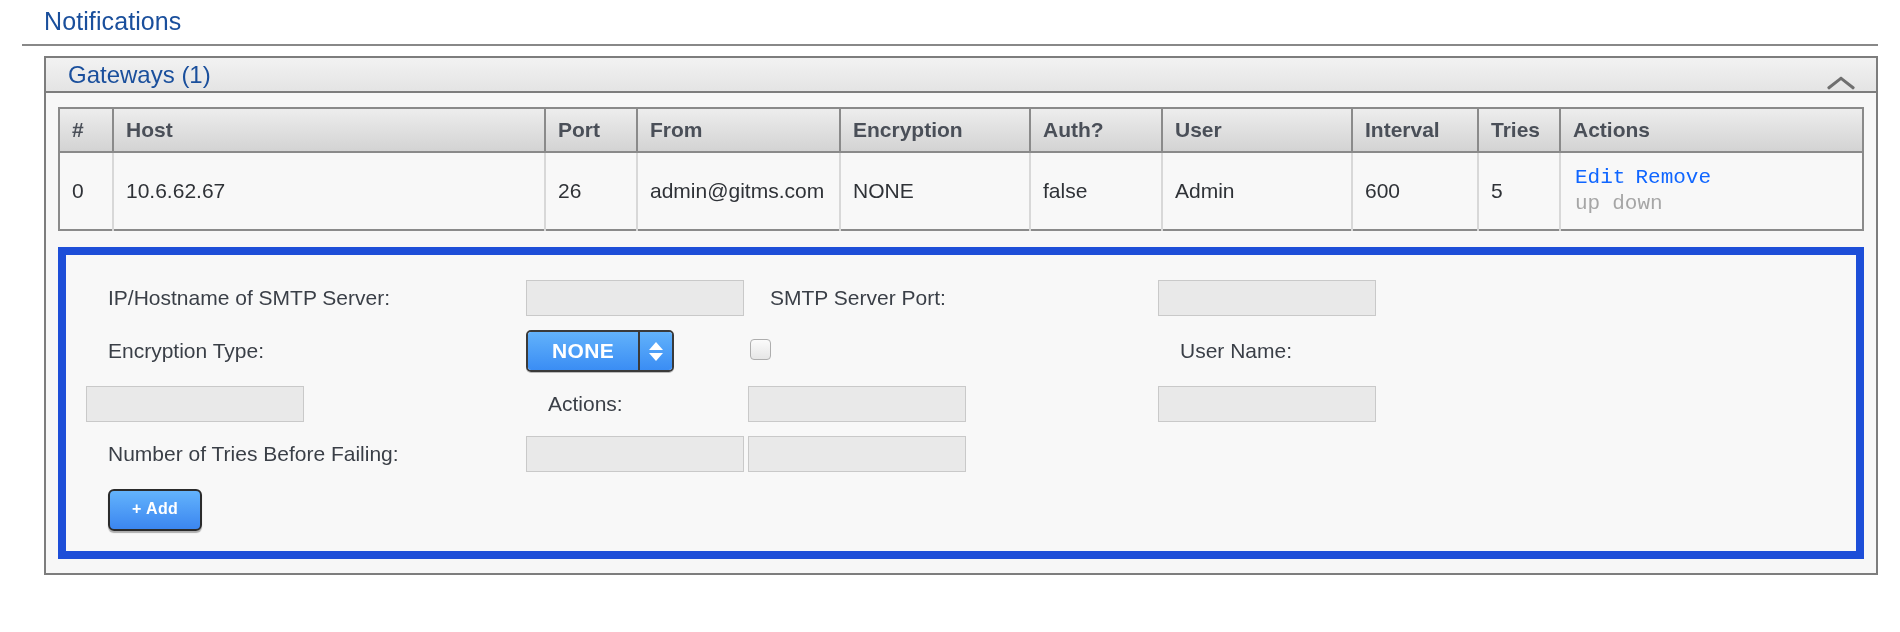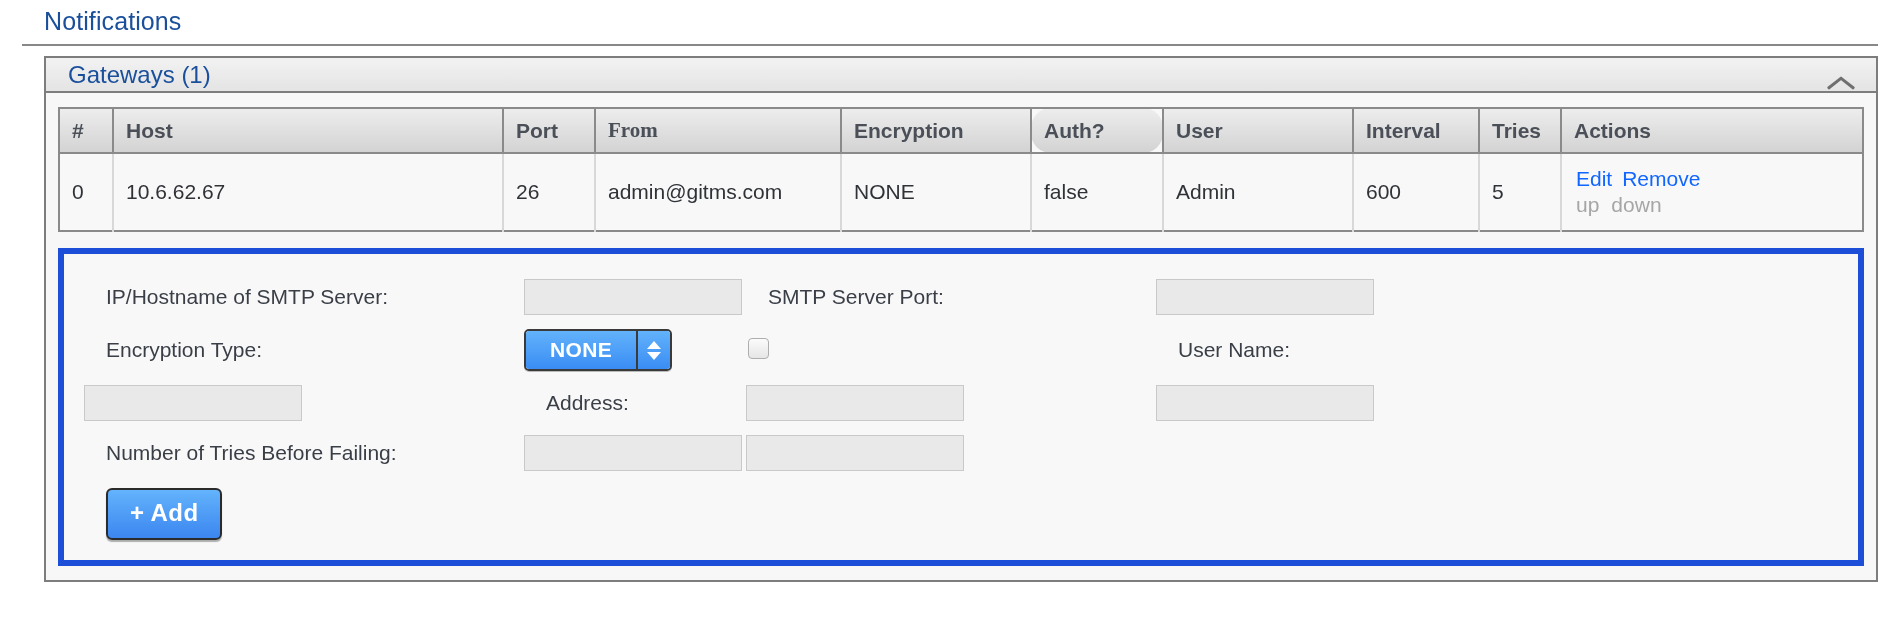--- a/index.html
+++ b/index.html
@@ -120,51 +120,52 @@
     white-space: nowrap;
     overflow: hidden;
   }
   .gw-table tbody td:last-child { border-right: none; }
 
   .actions-cell { padding-left: 14px !important; }
   .action-links {
     display: flex;
     flex-direction: column;
     line-height: 26px;
+    font-family: Liberation Mono, monospace;
   }
   .action-row-primary a {
     color: #1066ff;
     font-size: 21px;
     text-decoration: none;
     margin-right: 10px;
     cursor: pointer;
   }
   .action-row-secondary span {
     color: #a6a6a6;
     font-size: 21px;
     margin-right: 12px;
     cursor: default;
   }
 
   
   .col-idx   { width: 54px; }
-  .col-host  { width: 390px; }
+  .col-host  { width: 432px; }
   .col-port  { width: 92px; }
-  .col-from  { width: 246px; font-family: Liberation Serif, serif; }
+  .col-from  { width: 203px; }
   .col-enc   { width: 190px; }
-  .col-auth  { width: 132px; border-radius: 20px; }
+  .col-auth  { width: 132px; }
   .col-user  { width: 190px; }
   .col-int   { width: 126px; }
   .col-tries { width: 82px; }
   .col-act   { width: auto; }
 
   
   .form-box {
     margin-top: 16px;
-    border: 6px solid #1d4ed8;
+    border: 8px solid #1d4ed8;
     background: #f8f8f8;
     padding: 18px 12px 20px 20px;
     box-sizing: border-box;
   }
   .form-grid {
     display: grid;
     grid-template-columns: 440px 222px 410px auto;
     row-gap: 0px;
     align-items: center;
   }
@@ -247,21 +248,21 @@
     margin-left: 2px;
   }
 
   
   .btn-add {
     margin: 10px 0 0 22px;
     background: linear-gradient(to bottom, #63b3fc 0%, #3b86f0 100%);
     border: 2px solid #2b2b2b;
     border-radius: 6px;
     color: #ffffff;
-    font-size: 24px;
+    font-size: 16px;
     font-weight: bold;
     padding: 9px 22px 11px 22px;
     cursor: pointer;
     font-family: "Liberation Sans", sans-serif;
     box-shadow: 0 2px 1px rgba(0,0,0,0.3);
     letter-spacing: 0.4px;
   }
   .btn-row { grid-column: 1 / span 4; }
 </style>
 </head>
@@ -346,21 +347,21 @@
             </div>
           </div>
           <div class="f-field">
             <span class="cb"></span>
           </div>
 
           <div class="f-label">User Name:</div>
           <div class="f-field">
             <input class="txt-input" type="text" value="" style="">
           </div>
-          <div class="f-label">Address:</div>
+          <div class="f-label">Actions:</div>
           <div class="f-field">
             <input class="txt-input wide" type="password" value="" style="">
           </div>
 
           <div class="f-field">
             <input class="txt-input" type="text" value="" style="">
           </div>
           <div class="f-label">Number of Tries Before Failing:</div>
           <div class="f-field">
             <input class="txt-input wide" type="text" value="" style="">

